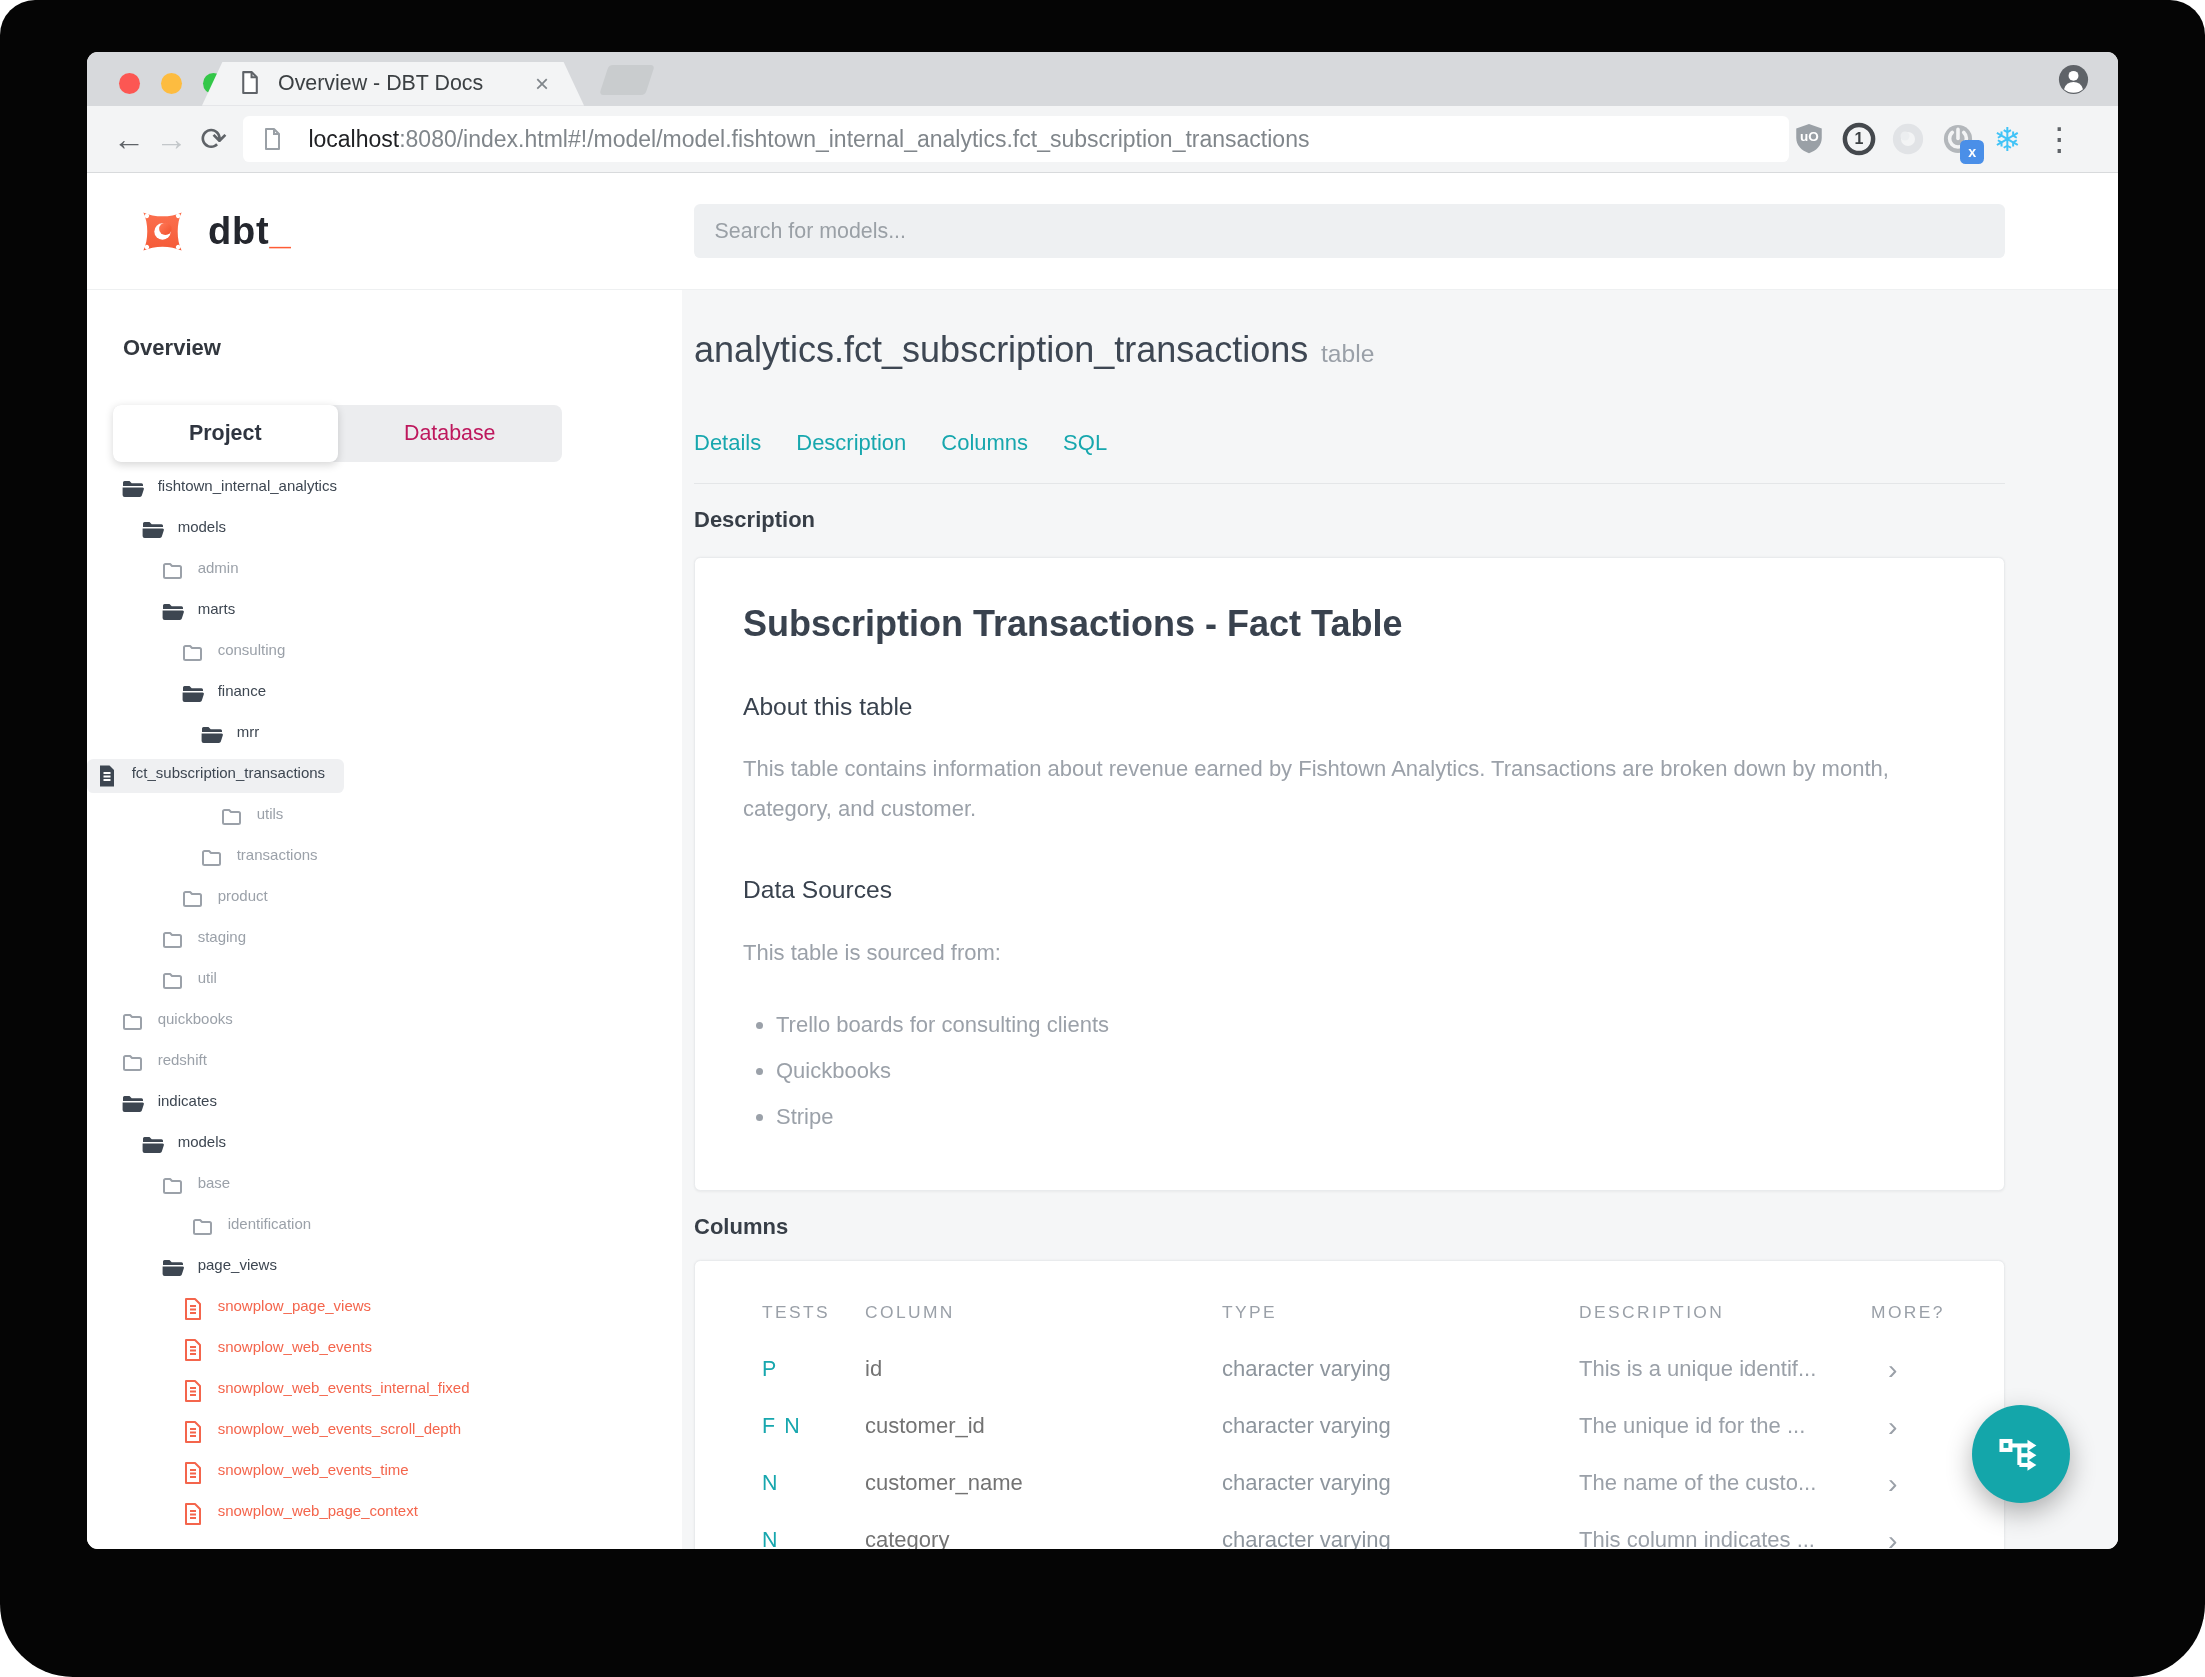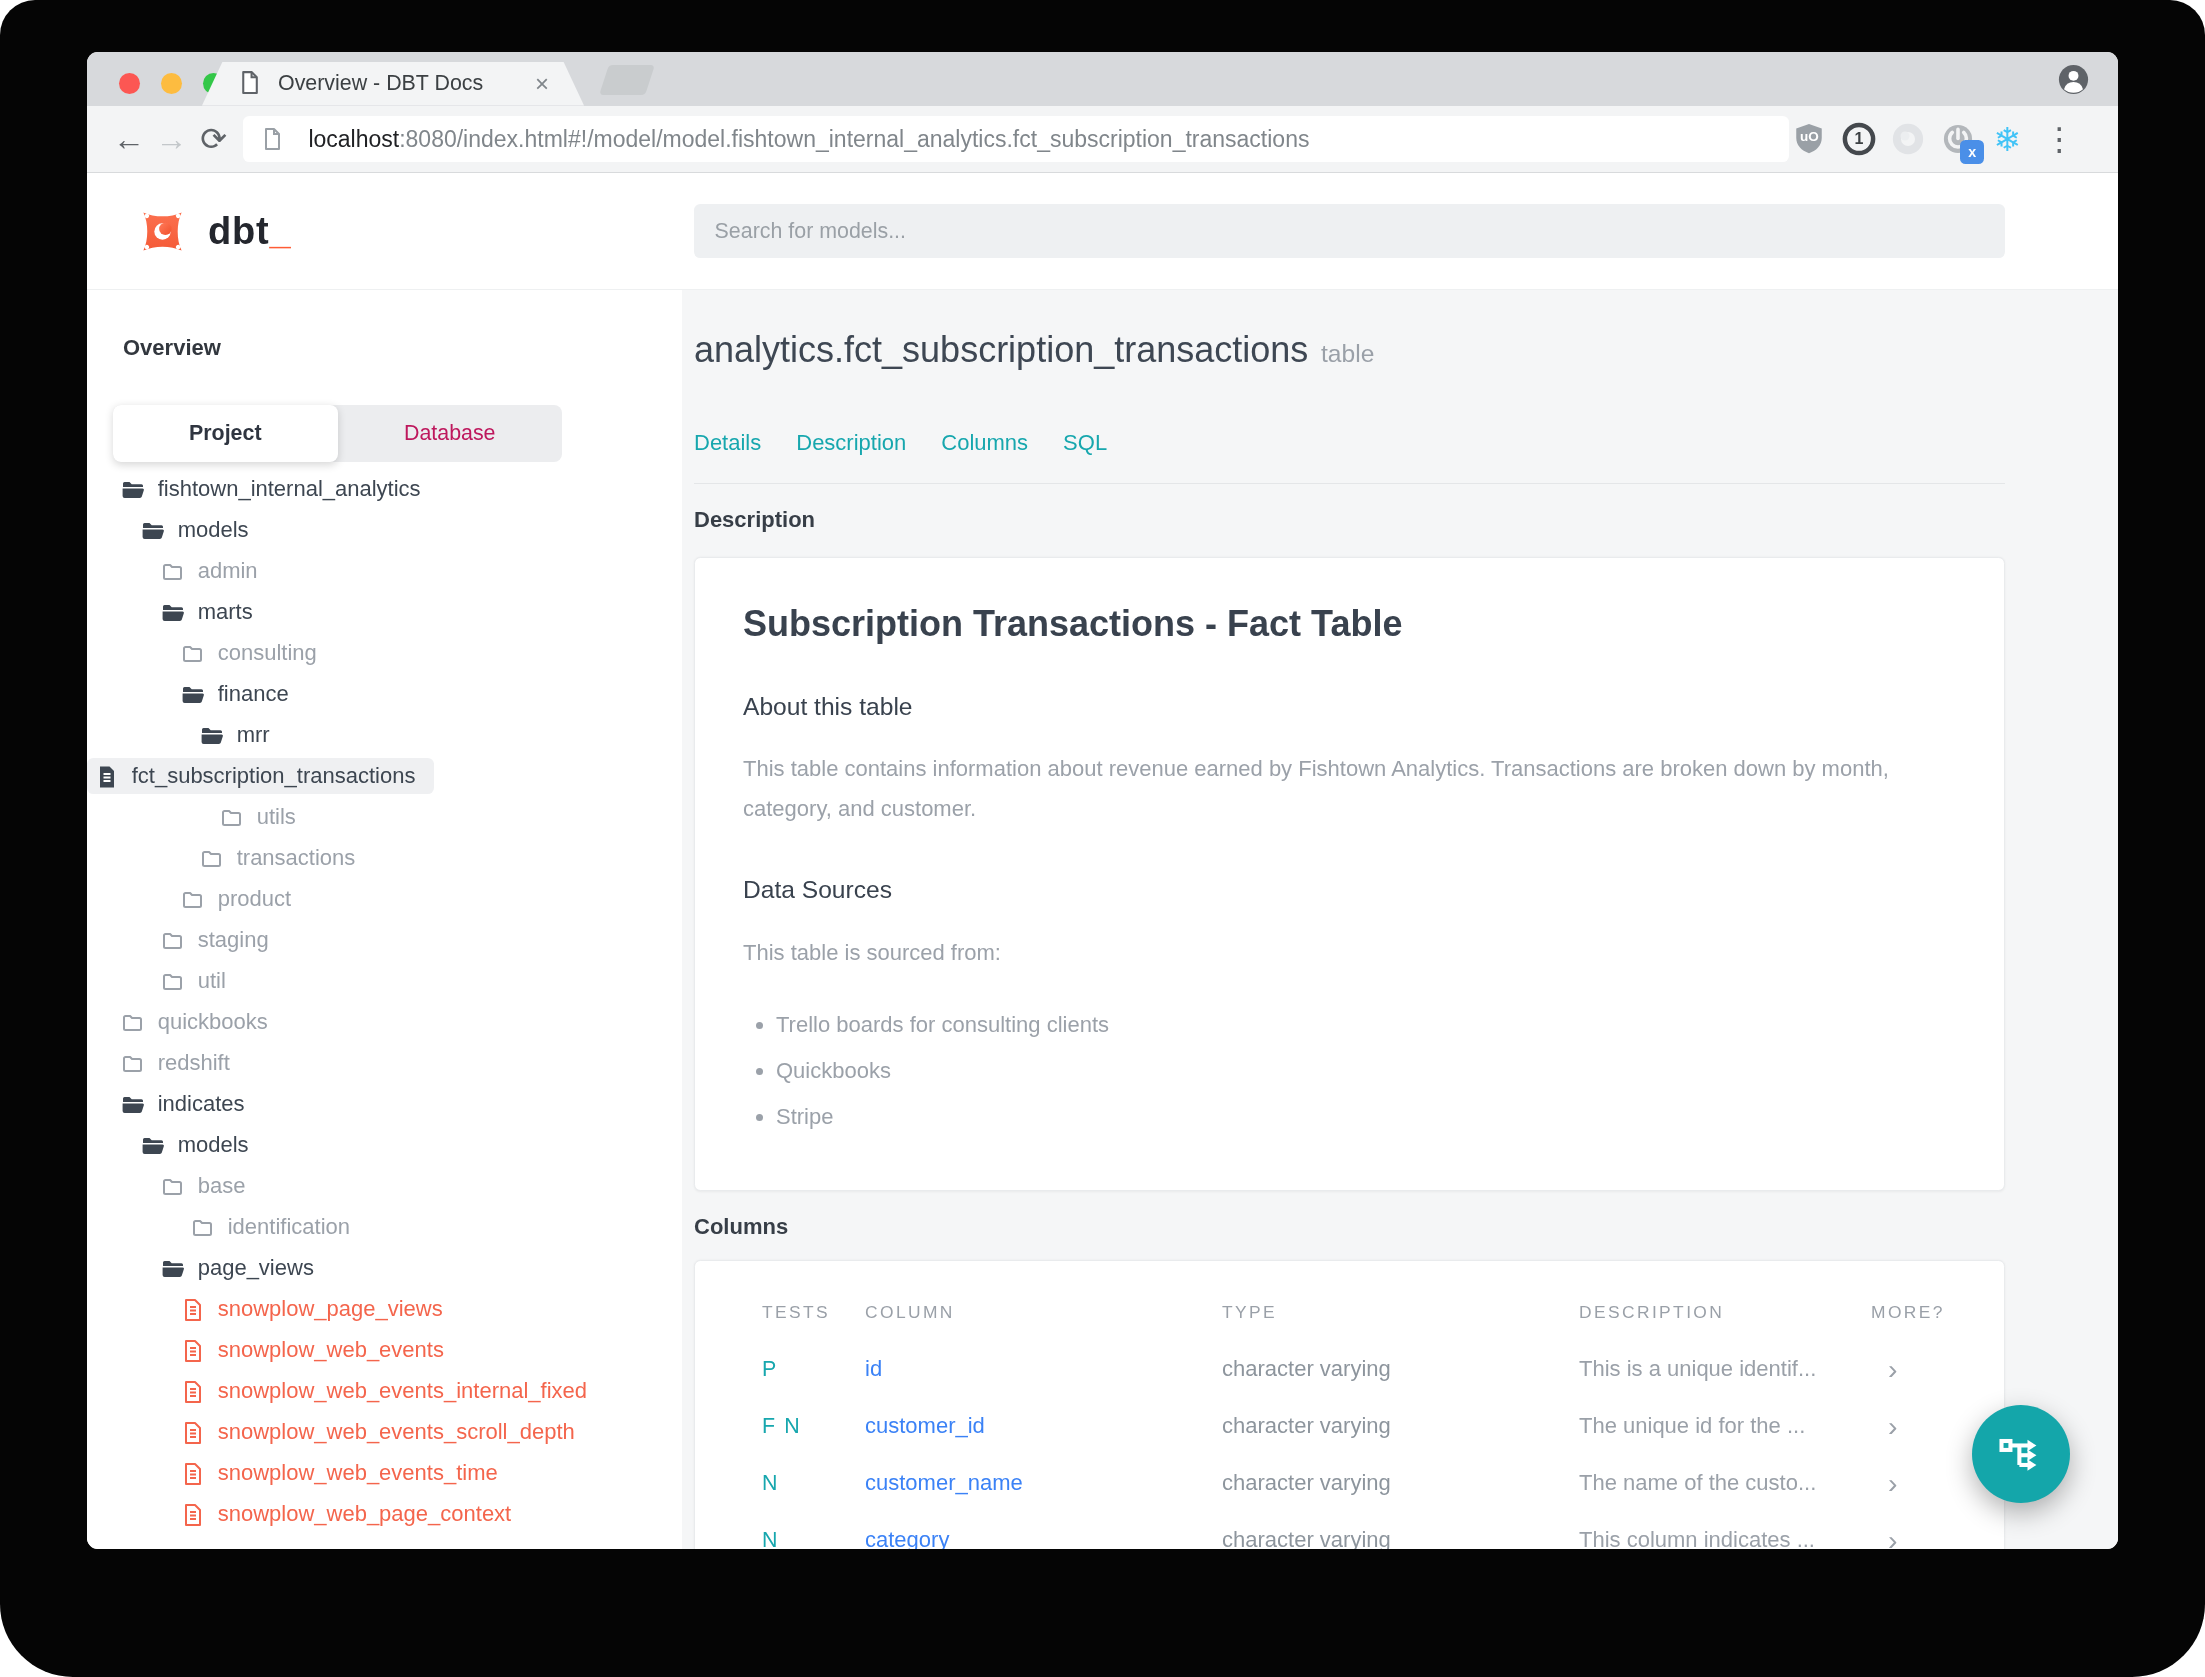--- a/index.html
+++ b/index.html
@@ -62,21 +62,21 @@
   
   .bodyrow { flex:1; display:flex; min-height:0; }
   .sidebar { width:595px; background:#fff; padding-top:44px; flex:none; }
   .sb-heading { margin:0 0 44px 36px; font-size:22px; font-weight:700; color:#32373e; line-height:27px; }
   .segmented { margin-left:26px; width:449px; height:57px; background:#ecedef; border-radius:8px; display:flex; }
   .seg { flex:1; display:flex; align-items:center; justify-content:center; font-size:21.4px; }
   .seg.active { background:#fff; border-radius:8px; box-shadow:0 2.4px 8px rgba(0,0,0,.16); font-weight:700; color:#2f3540; }
   .seg.inactive { color:#be185d; }
   .tree { margin-top:6.3px; }
   .tree-row { height:41px; display:flex; align-items:center; }
-  .tree-item { display:flex; align-items:flex-end; gap:12.7px; padding:4.8px 19px 4.8px 8px; border-radius:6.3px; font-size:22px; }
+  .tree-item { display:flex; align-items:flex-start; gap:12.7px; padding:4.8px 19px 4.8px 8px; border-radius:6.3px; font-size:15px; }
   .tree-item .ticon { width:24px; height:24px; flex:none; display:flex; }
   .tree-item .ticon svg { width:24px; height:24px; }
   .t-dark { color:#3d4651; } .t-gray { color:#9ba1a9; } .t-red { color:var(--red); }
   .tree-item.sel { background:#eff0f2; }
   
   .main { flex:1; background:#f5f6f7; padding:0 113px 0 12px; overflow:hidden; }
   .page-title { margin-top:38px; font-size:36px; color:#3e4753; line-height:43px; }
   .title-suffix { font-size:24.6px; color:#9aa0a8; margin-left:12.7px; }
   .doc-nav { margin-top:55px; display:flex; gap:35px; }
   .doc-nav a { font-size:22px; color:var(--teal); text-decoration:none; }
@@ -90,21 +90,21 @@
   .doc-ul { margin:35px 0 0 0; padding-left:33px; }
   .doc-ul li { font-size:22px; color:#9ba1a9; line-height:1.55; margin-bottom:12px; }
   .doc-ul li::marker { color:#9ba1a9; }
   .card.cols { margin-top:20.6px; height:382px; position:relative; overflow:hidden; }
   .thead { position:absolute; left:0; top:41px; width:100%; height:24px; }
   .th { position:absolute; font-size:17.4px; letter-spacing:2.4px; color:#9aa0a8; }
   .tbody { position:absolute; left:0; top:79px; width:100%; }
   .trow { position:relative; height:57px; }
   .td { position:absolute; top:50%; transform:translateY(-50%); white-space:nowrap; }
   .td.tests { left:67px; color:var(--teal); font-size:21.4px; letter-spacing:1.6px; }
-  .td.col { left:170px; color:#3b82f6; font-size:22px; }
+  .td.col { left:170px; color:#737373; font-size:22px; }
   .td.typ { left:527px; color:#8d959d; font-size:22px; }
   .td.des { left:884px; color:#9aa0a8; font-size:22px; }
   .td.more { left:1193px; color:#9aa0a8; font-size:28.5px; }
   .th.c0 { left:67px; } .th.c1 { left:170px; } .th.c2 { left:527px; } .th.c3 { left:884px; } .th.c4 { left:1176px; }
   
   .fab {
     position:absolute; left:1885px; top:1353px; width:98px; height:98px; border-radius:50%;
     background:var(--teal-fab); box-shadow:0 9.5px 27px rgba(0,0,0,.30);
     display:flex; align-items:center; justify-content:center;
   }

